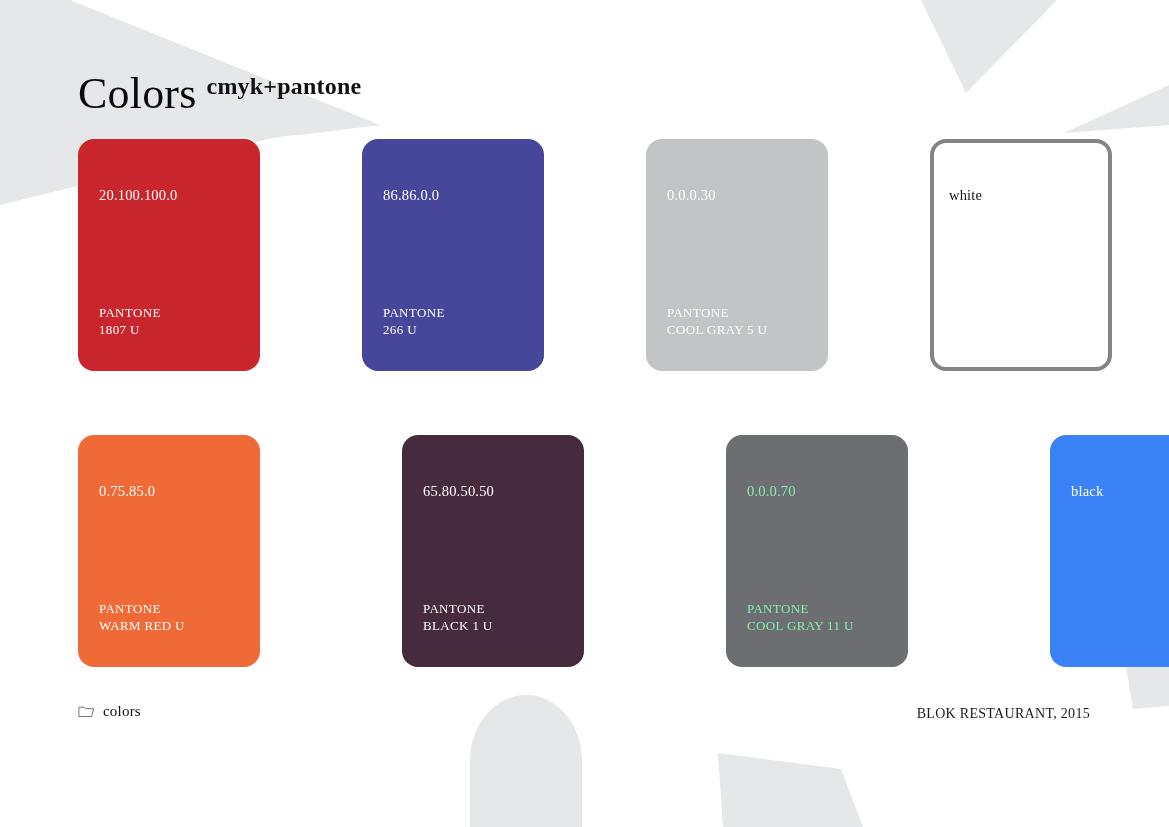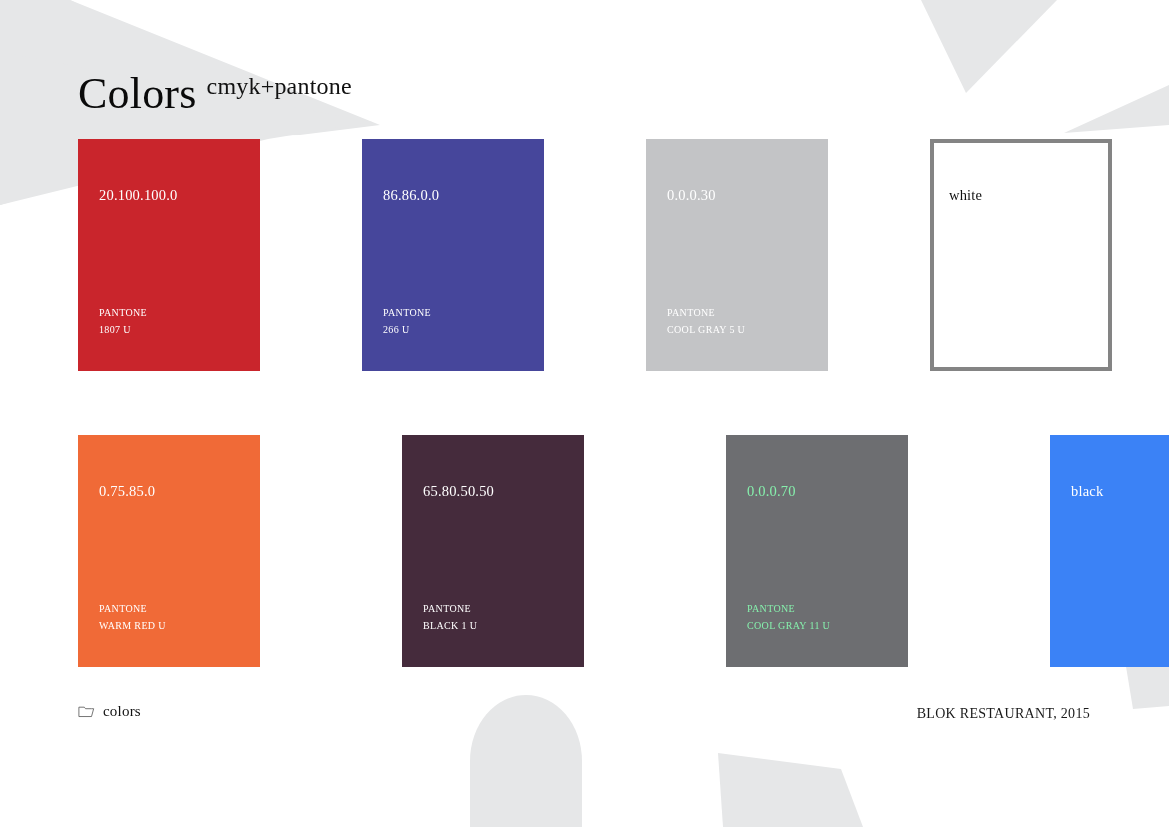--- a/index.html
+++ b/index.html
@@ -44,21 +44,21 @@
   }
   .title {
     font-size: 44px;
     font-weight: 400;
     color: #0a0a0a;
     letter-spacing: 0.2px;
     line-height: 1;
   }
   .subtitle {
     font-size: 24px;
-    font-weight: 400;
+    font-weight: 700;
     color: #111111;
     margin-left: 10px;
     position: relative;
     top: -14px;
     letter-spacing: 0.2px;
   }
 
   
   .grid {
     position: absolute;
@@ -82,20 +82,21 @@
   }
   .cell:last-child {
     margin-right: 0;
   }
 
   .swatch {
     width: 182px;
     height: 232px;
     box-sizing: border-box;
     position: relative;
+    border-radius: 16px;
   }
   .swatch.bordered {
     border: 4px solid #848484;
   }
 
   .cmyk {
     position: absolute;
     left: 21px;
     top: 49px;
     font-size: 14.5px;
@@ -103,21 +104,21 @@
     line-height: 1;
   }
   .swatch.bordered .cmyk {
     left: 15px;
     top: 45px;
   }
   .pantone {
     position: absolute;
     left: 21px;
     top: 166px;
-    font-size: 10px;
+    font-size: 13px;
     line-height: 16.5px;
     letter-spacing: 0.35px;
   }
   .pantone .p-line { display: block; }
 
   
   .footer-left {
     position: absolute;
     left: 78px;
     top: 703px;

